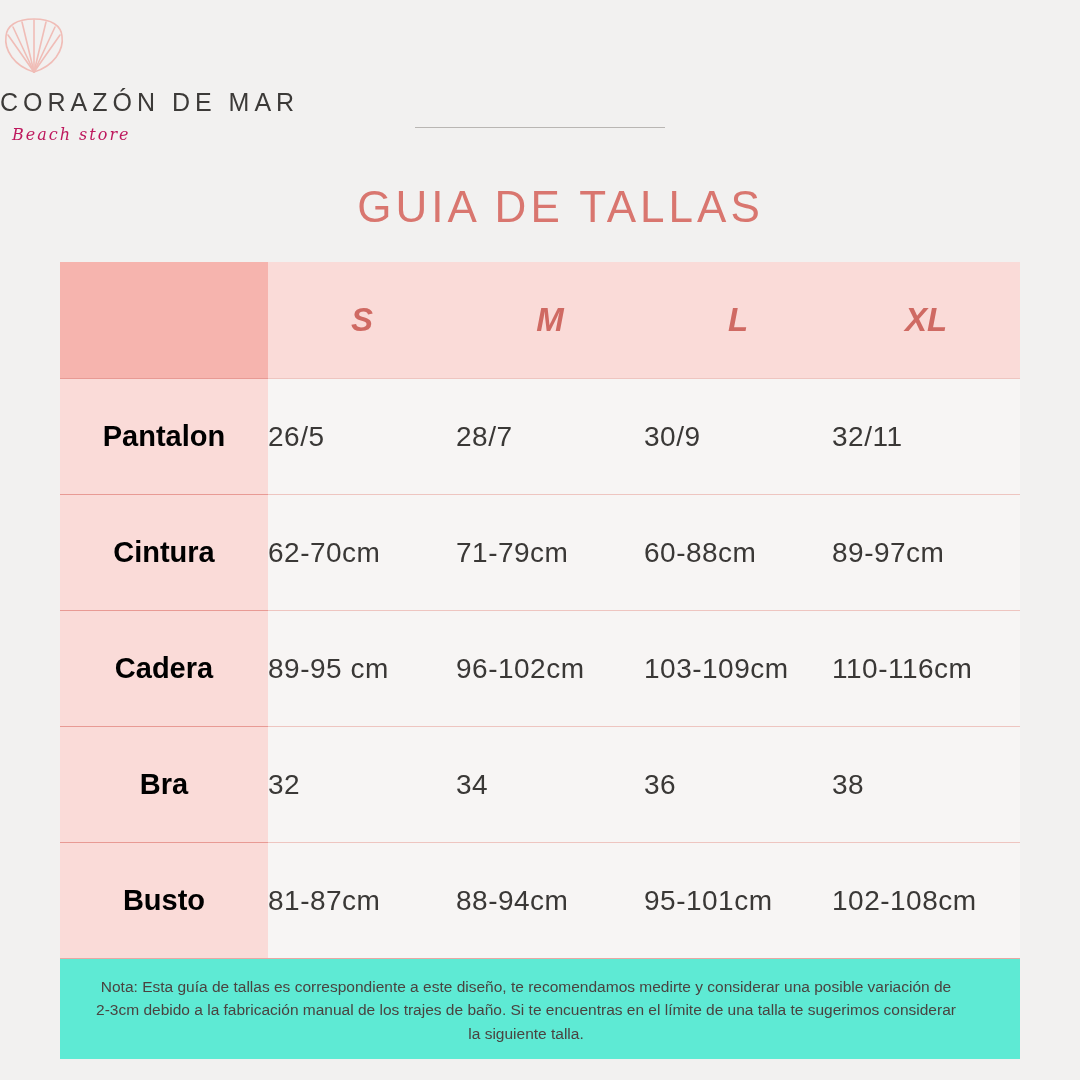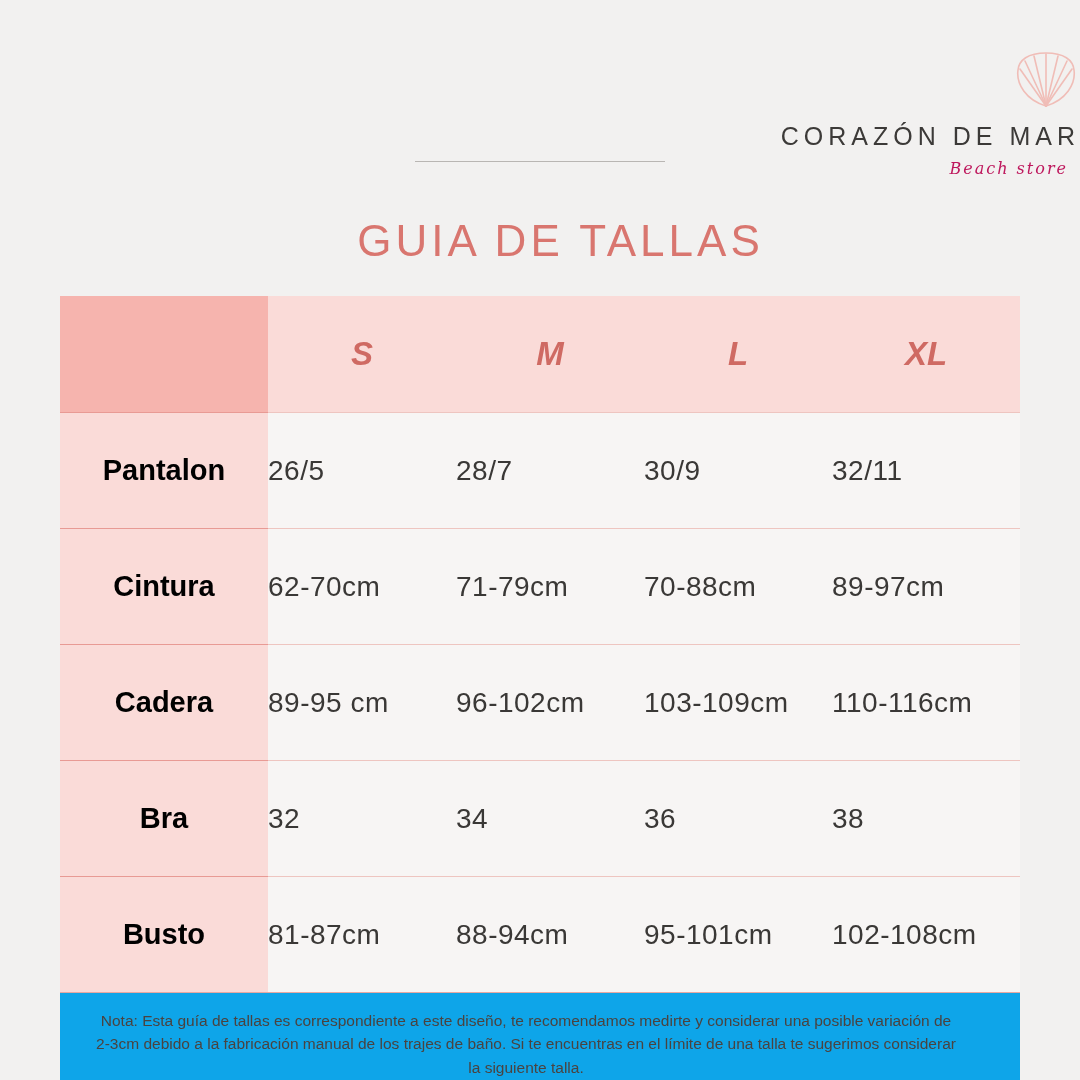--- a/index.html
+++ b/index.html
@@ -16,22 +16,22 @@
 
   .page {
     position: relative;
     width: 1080px;
     height: 1080px;
     box-sizing: border-box;
   }
 
   
   .brand {
-    padding-top: 50px;
-    text-align: right;
+    padding-top: 16px;
+    text-align: left;
   }
   .shell-icon {
     display: block;
     margin: 0 auto 10px auto;
   }
   .brand-name {
     font-family: "Liberation Sans", sans-serif;
     font-size: 25px;
     letter-spacing: 5px;
     color: #3c3a38;
@@ -131,21 +131,21 @@
   .table-bottom-rule {
     width: 960px;
     height: 1px;
     background: #e8a8a2;
   }
 
   
   .note {
     margin: 0 60px;
     width: 960px;
-    background: #0ea5e9;
+    background: #5eead4;
     box-sizing: border-box;
     padding: 16px 60px 14px 32px;
     text-align: center;
     font-size: 15.5px;
     line-height: 1.5;
     color: #4a4340;
   }
 </style>
 </head>
 <body>
@@ -197,21 +197,21 @@
           <td class="row-label">Pantalon</td>
           <td class="row-value">26/5</td>
           <td class="row-value">28/7</td>
           <td class="row-value">30/9</td>
           <td class="row-value">32/11</td>
         </tr>
         <tr class="data-row">
           <td class="row-label">Cintura</td>
           <td class="row-value">62-70cm</td>
           <td class="row-value">71-79cm</td>
-          <td class="row-value">70-88cm</td>
+          <td class="row-value">60-88cm</td>
           <td class="row-value">89-97cm</td>
         </tr>
         <tr class="data-row">
           <td class="row-label">Cadera</td>
           <td class="row-value">89-95 cm</td>
           <td class="row-value">96-102cm</td>
           <td class="row-value">103-109cm</td>
           <td class="row-value">110-116cm</td>
         </tr>
         <tr class="data-row">

